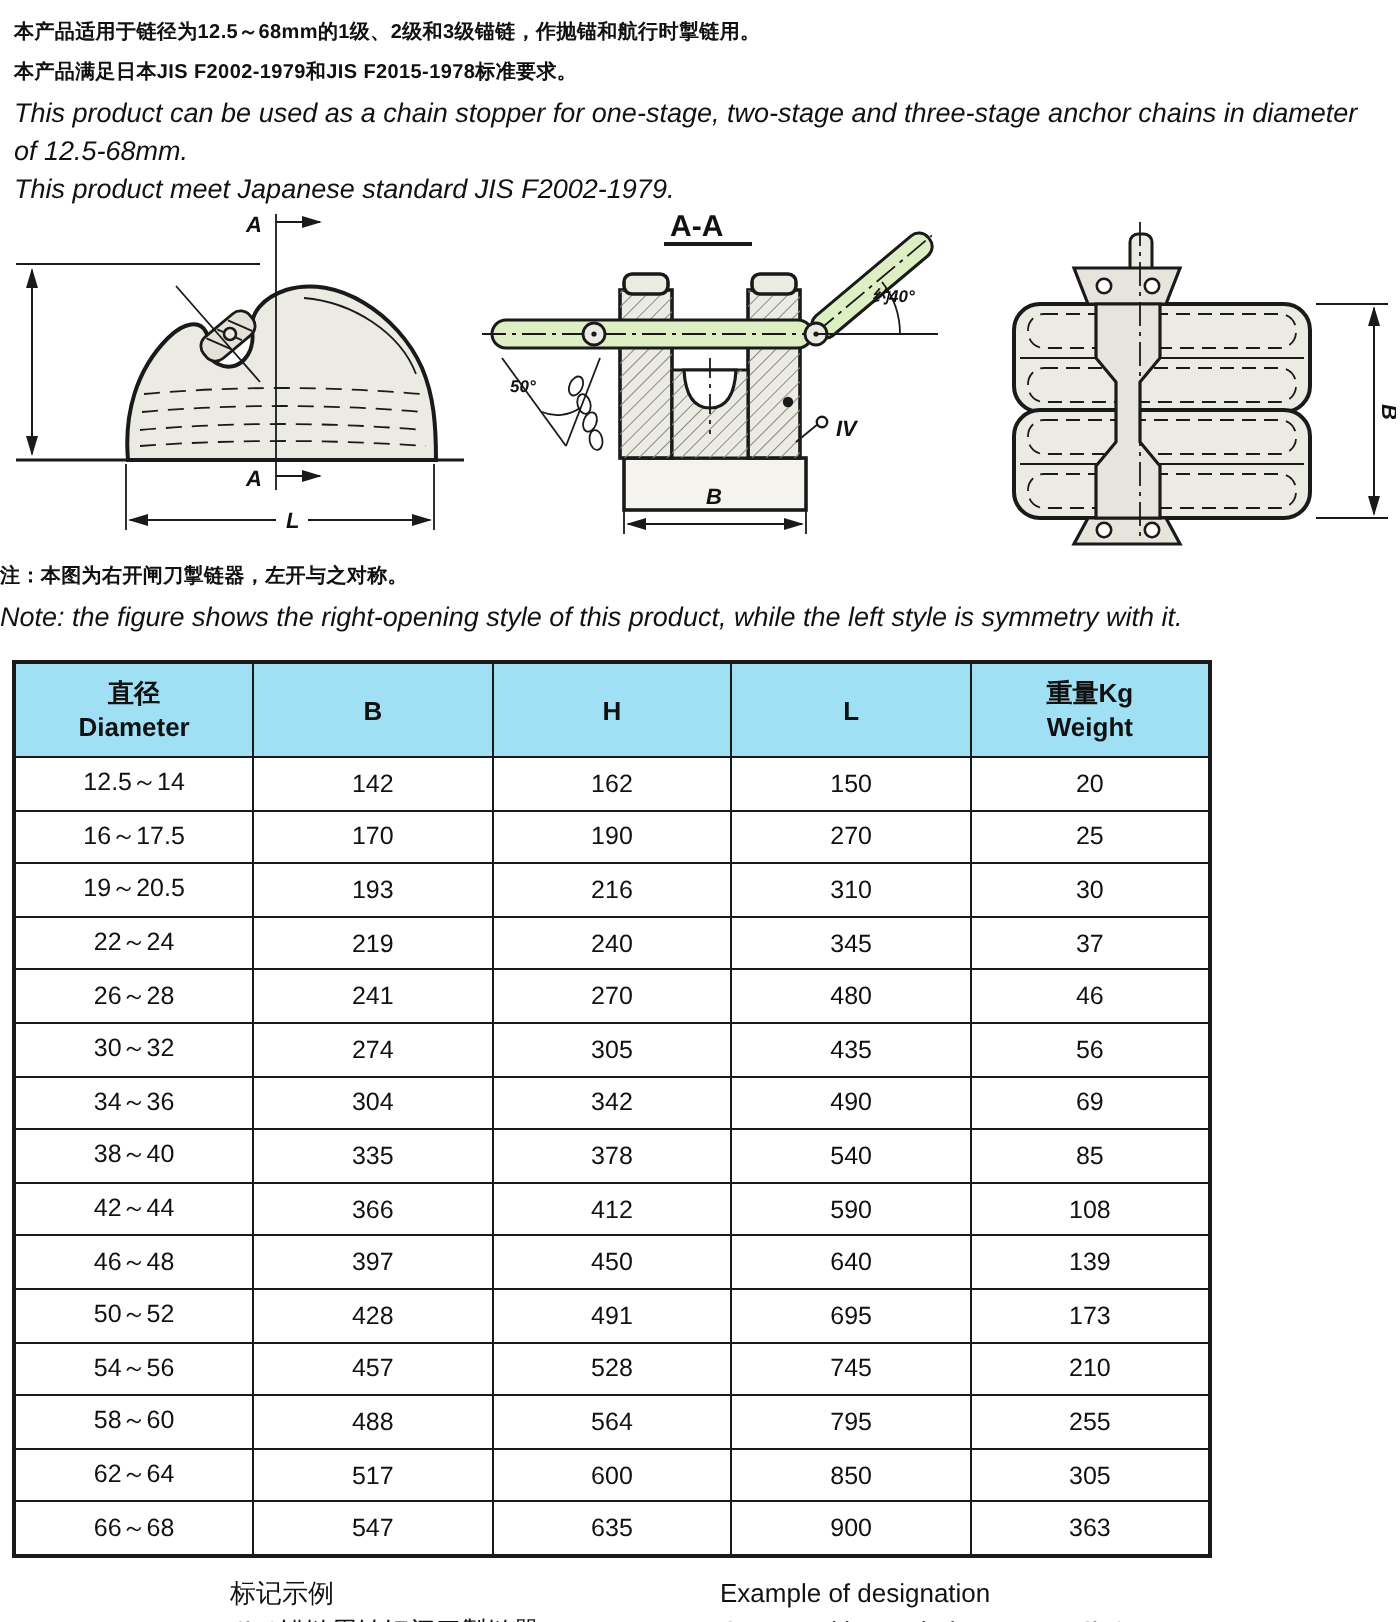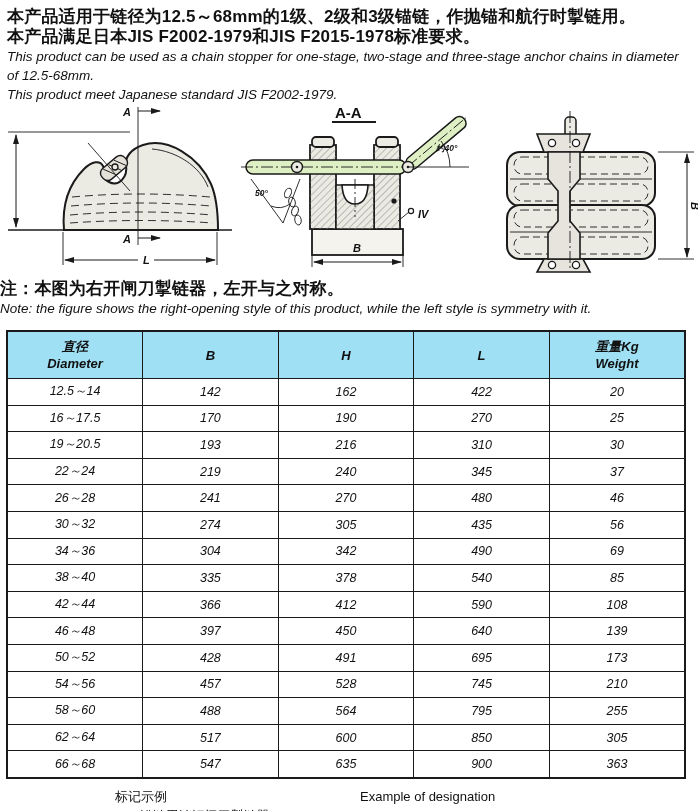--- a/index.html
+++ b/index.html
@@ -2,35 +2,34 @@
 <html><head>
 <meta charset="utf-8">
 <style>
   html,body{margin:0;padding:0;background:#fff;}
   body{
     width:700px;height:811px;position:relative;
     font-family:"Liberation Sans","DejaVu Sans",sans-serif;
     color:#111; -webkit-font-smoothing:antialiased;
   }
   .intro{padding:7px 8px 0 7px;}
-  .cn{font-weight:bold;font-size:17px;line-height:20px;letter-spacing:.2px;}
+  .cn{font-weight:bold;font-size:10px;line-height:20px;letter-spacing:.2px;}
   .en{font-weight:normal;font-size:13.5px;line-height:19px;font-style:italic;}
   .drawings{position:relative;height:168px;margin-top:1px;}
   .dwg{position:absolute;top:0;}
   .dwg-left{left:2px;}
   .dwg-mid{left:238px;}
   .dwg-right{left:470px;top:4px;}
   svg text{fill:#111;}
   .note{margin-top:6px;text-align:left;}
   .note .cn{line-height:20px;}
   .note .en{line-height:20px;}
   table.spec{
-    border-collapse:collapse;margin:11px 6px 0 6px;width:680px;
+    border-collapse:collapse;margin:11px 6px 0 6px;width:600px;
     table-layout:fixed;
-    font-style:italic;
   }
   table.spec th,table.spec td{
     border:1px solid #1a1a1a;text-align:center;padding:0;
   }
   table.spec{border:2px solid #1a1a1a;}
   table.spec th{
     background:#9fe0f4;height:46px;font-size:13px;font-weight:bold;line-height:17px;
   }
   table.spec td{height:25.6px;font-size:12.5px;font-weight:normal;}
   .hdr-sub{font-weight:bold;}
@@ -227,21 +226,21 @@
         <div class="hdr-sub">重量Kg</div>
         <div class="hdr-sub">Weight</div>
       </th>
     </tr>
   </thead>
   <tbody>
     <tr>
         <td>12.5～14</td>
         <td>142</td>
         <td>162</td>
-        <td>422</td>
+        <td>150</td>
         <td>20</td>
       </tr>
     <tr>
         <td>16～17.5</td>
         <td>170</td>
         <td>190</td>
         <td>270</td>
         <td>25</td>
       </tr>
     <tr>

